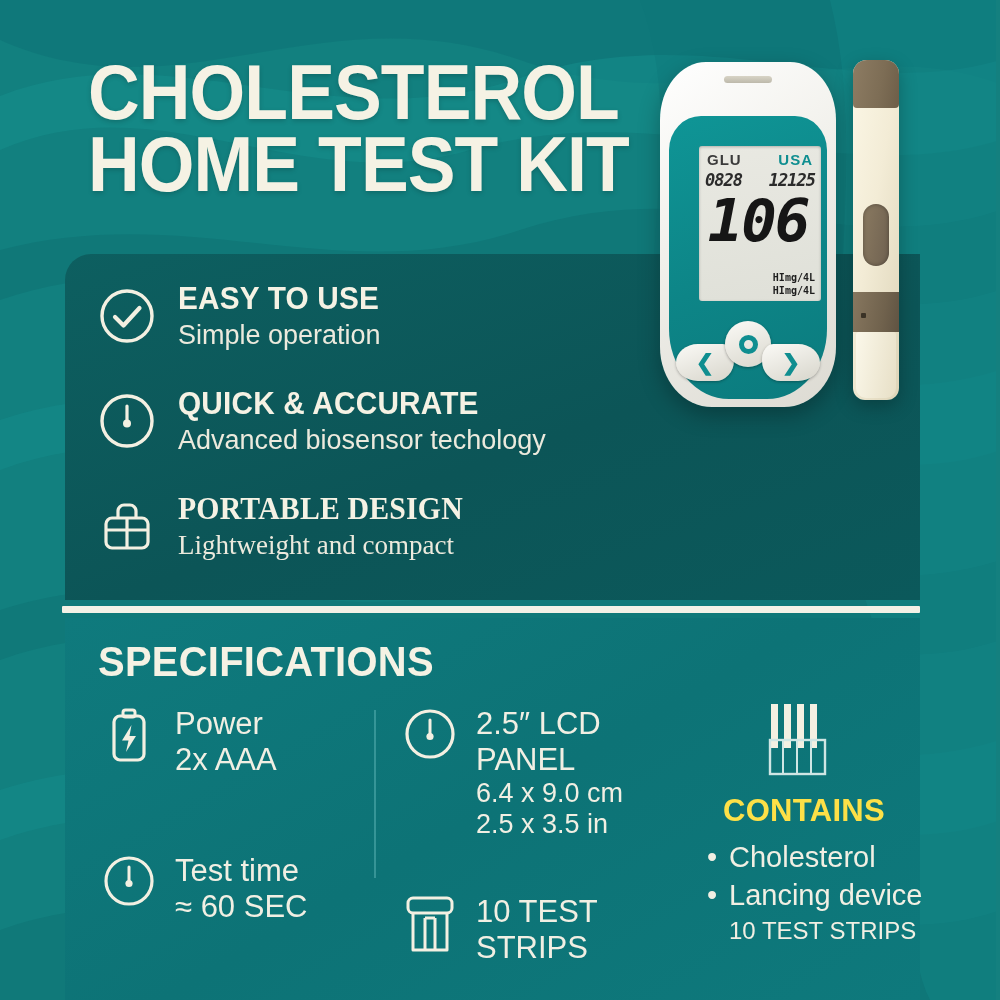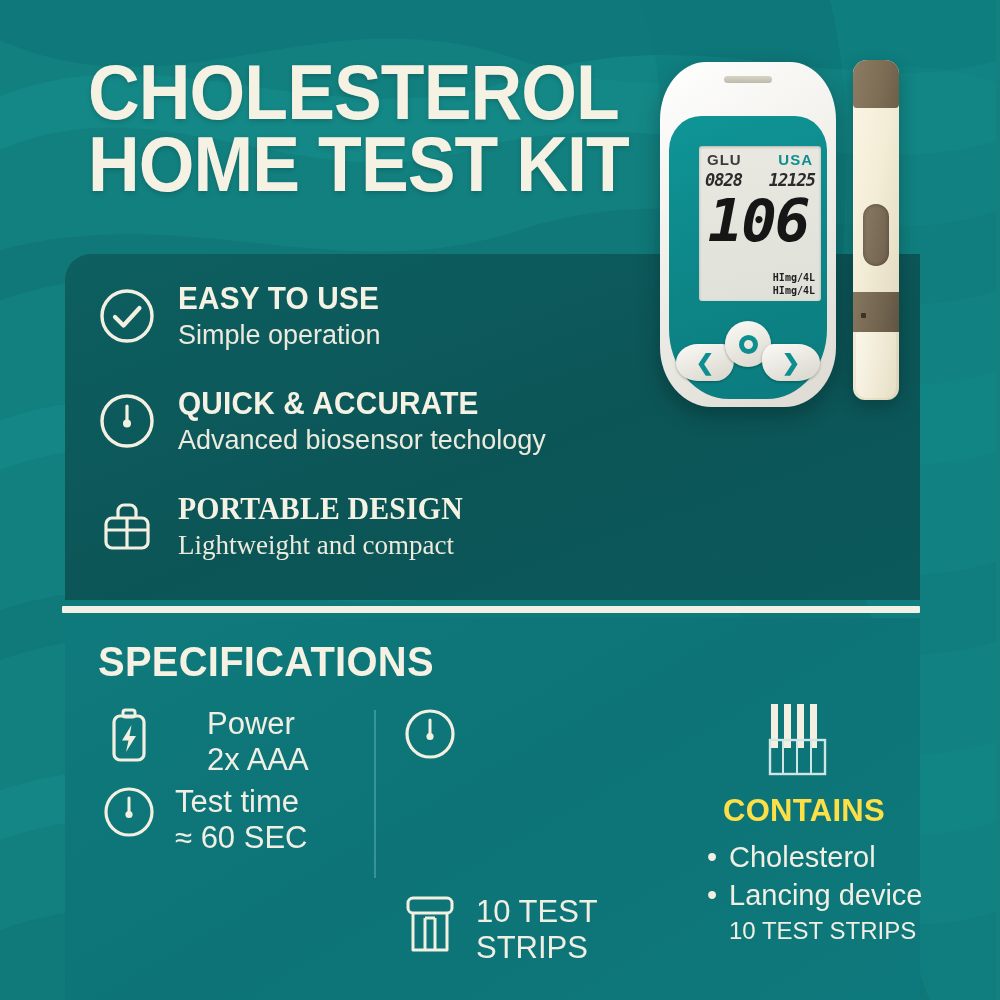--- a/index.html
+++ b/index.html
@@ -255,55 +255,61 @@
       </svg>
     </div>
     <div>
       <div class="feat-h">PORTABLE DESIGN</div>
       <div class="feat-s">Lightweight and compact</div>
     </div>
   </div>
 
   <div class="spec-title">SPECIFICATIONS</div>
 
-  <div class="spec-item" style="left:103px;top:706px;gap:32px;">
+  <div class="spec-item" style="left:103px;top:706px;">
     <div class="spec-ic">
       <svg width="52" height="60" viewBox="0 0 52 60">
         <rect x="11" y="10" width="30" height="44" rx="6" fill="none" stroke="#f3f0e2" stroke-width="3.2"></rect>
         <rect x="20" y="4" width="12" height="7" rx="2.5" fill="none" stroke="#f3f0e2" stroke-width="3"></rect>
         <path d="M28.5 19 L19 34.5 L25.5 34.5 L23 46 L33 30 L26.5 30 Z" fill="#f3f0e2"></path>
       </svg>
     </div>
     <div class="spec-txt">
       <div>Power</div>
       <div>2x AAA</div>
     </div>
   </div>
 
-  <div class="spec-item" style="left:103px;top:784px;justify-content:space-between;">
+  <div class="spec-item" style="left:103px;top:853px;justify-content:space-between;">
     <div class="spec-ic">
       <svg width="52" height="56" viewBox="0 0 52 56">
         <circle cx="26" cy="28" r="23" fill="none" stroke="#f3f0e2" stroke-width="3.2"></circle>
         <path d="M26 14 L26 29" stroke="#f3f0e2" stroke-width="3" stroke-linecap="round"></path>
         <circle cx="26" cy="30.5" r="3.6" fill="#f3f0e2"></circle>
       </svg>
     </div>
     <div class="spec-txt">
       <div>Test time</div>
       <div>≈ 60 SEC</div>
     </div>
   </div>
 
   <div class="spec-item" style="left:404px;top:706px;">
     <div class="spec-ic">
       <svg width="52" height="56" viewBox="0 0 52 56">
         <circle cx="26" cy="28" r="23" fill="none" stroke="#f3f0e2" stroke-width="3.2"></circle>
         <path d="M26 14 L26 29" stroke="#f3f0e2" stroke-width="3" stroke-linecap="round"></path>
         <circle cx="26" cy="30.5" r="3.6" fill="#f3f0e2"></circle>
       </svg>
+    </div>
+    <div class="spec-txt">
+      <div>2.5″ LCD</div>
+      <div>PANEL</div>
+      <div class="small">6.4 x 9.0 cm</div>
+      <div class="small">2.5 x 3.5 in</div>
     </div>
   </div>
 
   <div class="spec-item" style="left:404px;top:894px;">
     <div class="spec-ic">
       <svg width="52" height="62" viewBox="0 0 52 62">
         <rect x="4" y="4" width="44" height="15" rx="5" fill="none" stroke="#f3f0e2" stroke-width="3"></rect>
         <path d="M9 19 L9 56 L43 56 L43 19" fill="none" stroke="#f3f0e2" stroke-width="3" stroke-linejoin="round"></path>
         <path d="M21 24 L21 56 M31 24 L31 56 M21 24 L31 24" fill="none" stroke="#f3f0e2" stroke-width="3"></path>
       </svg>

